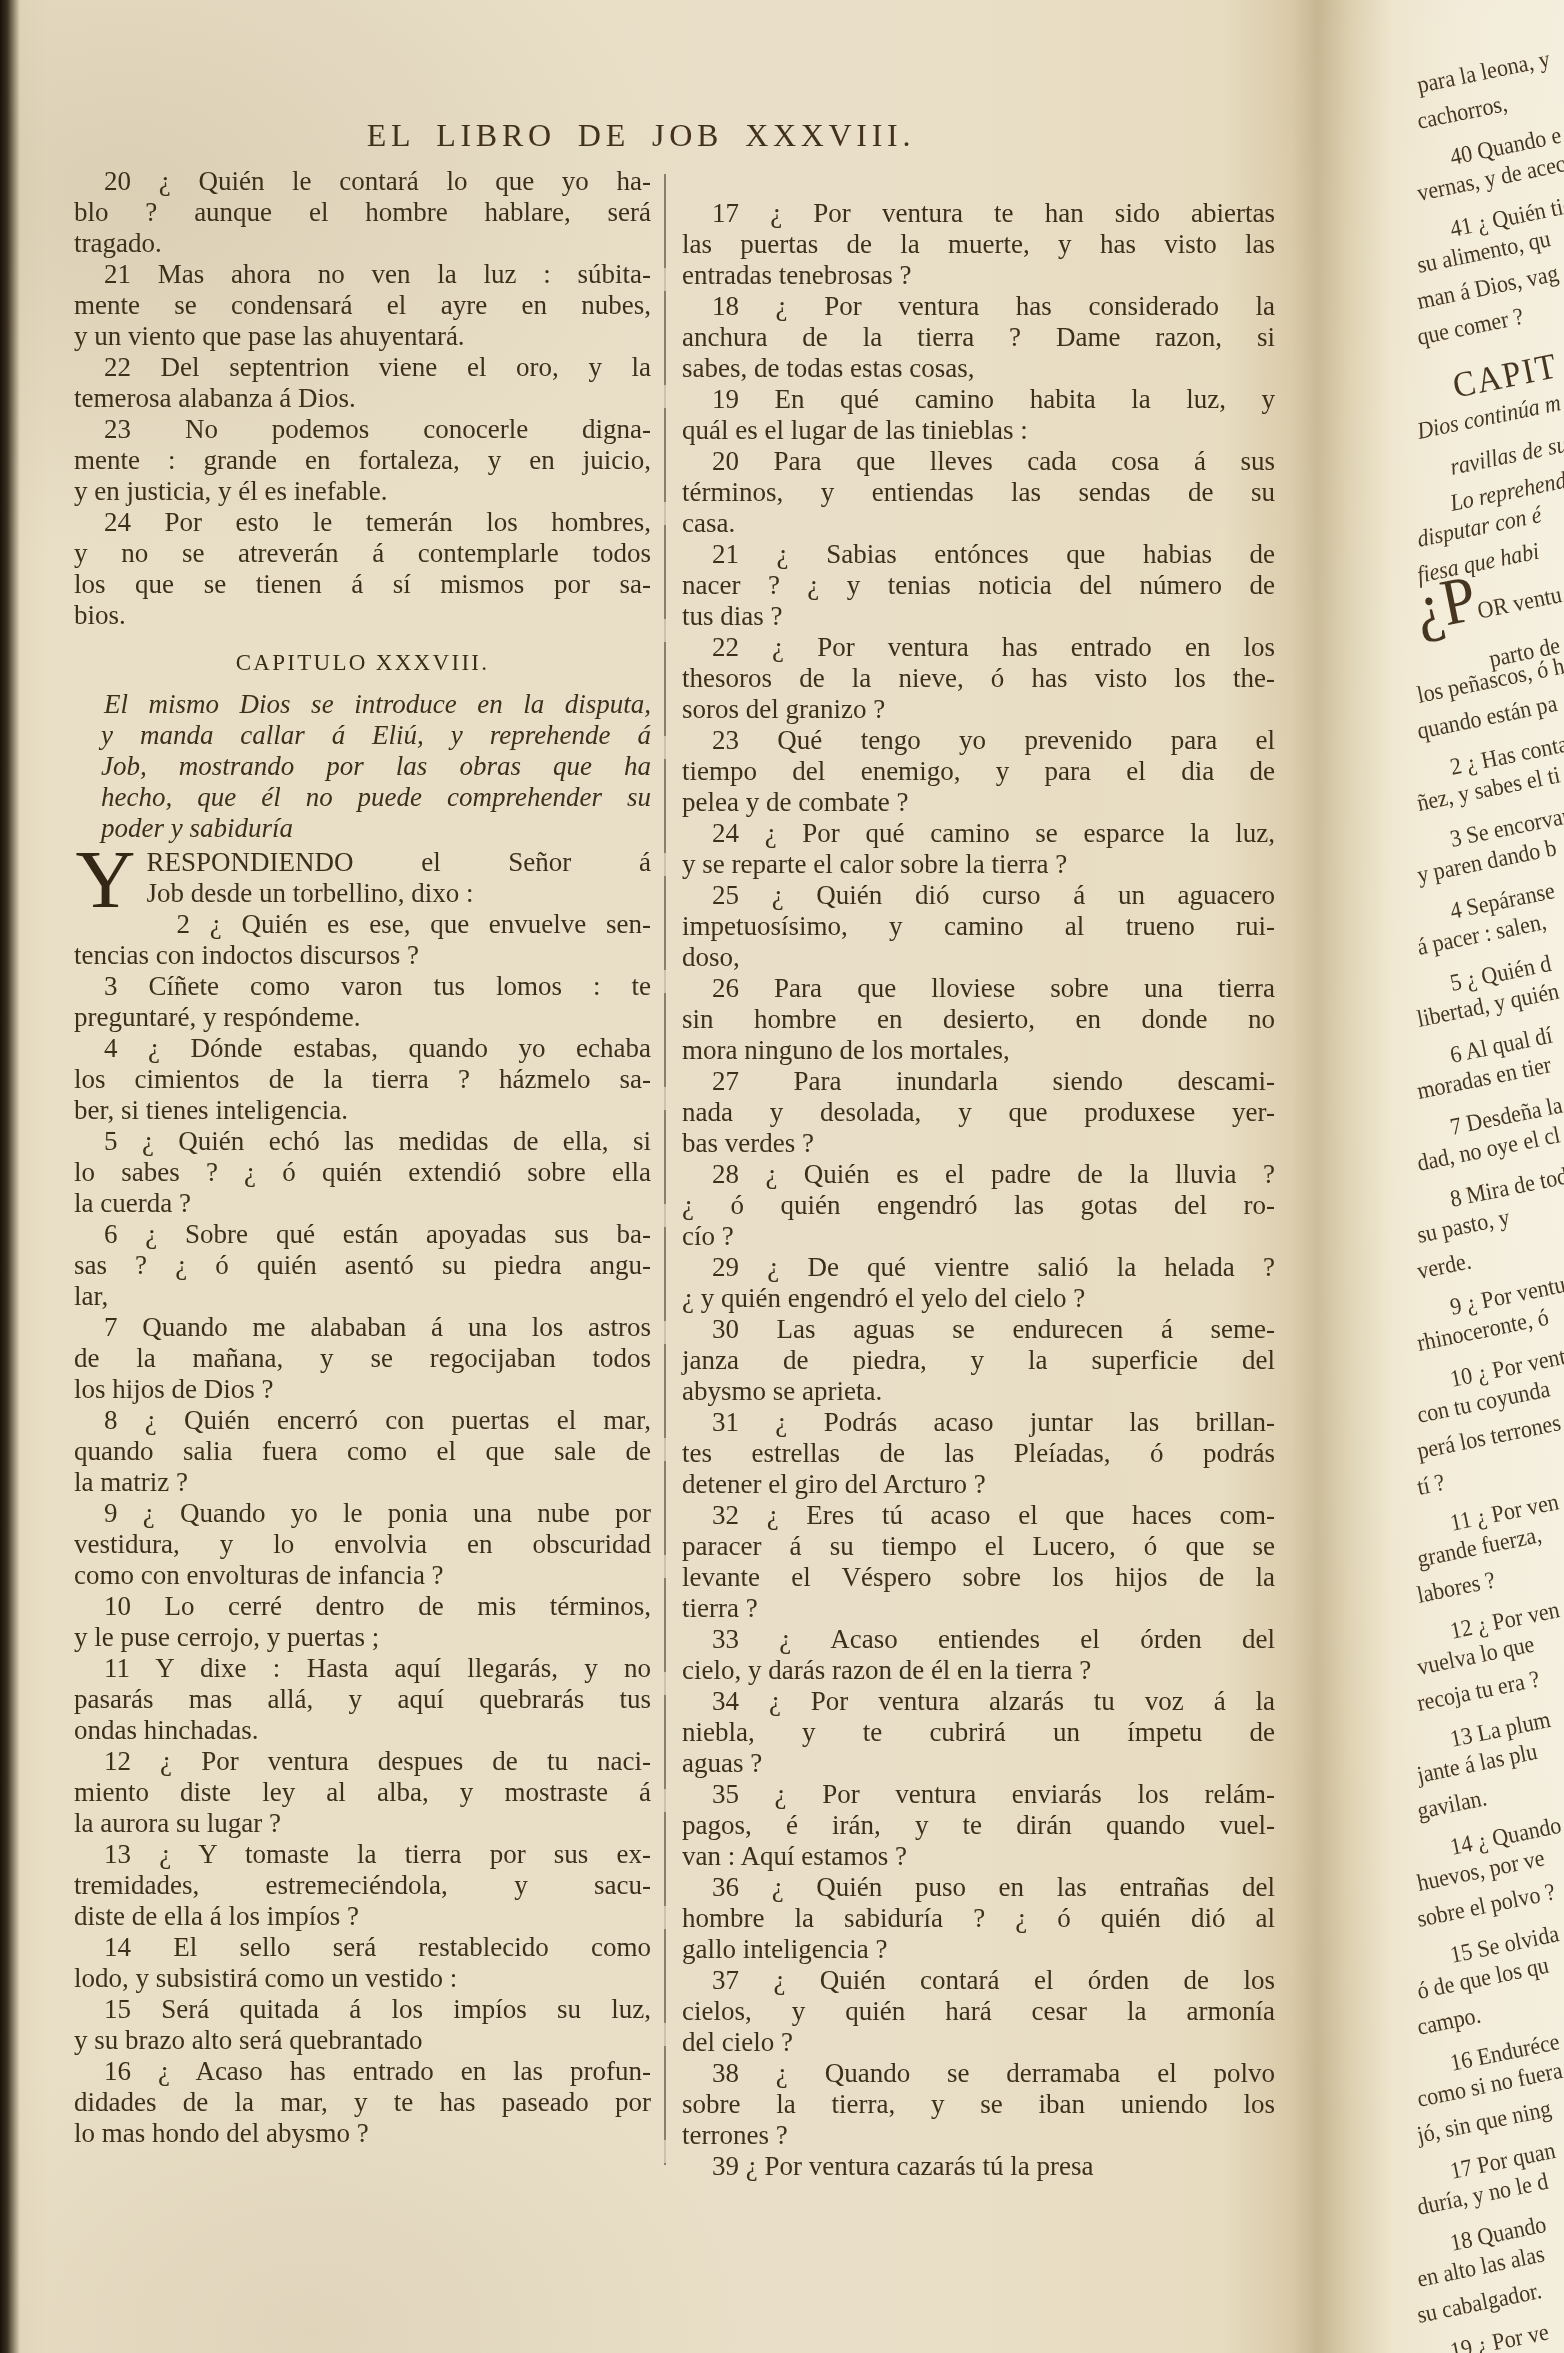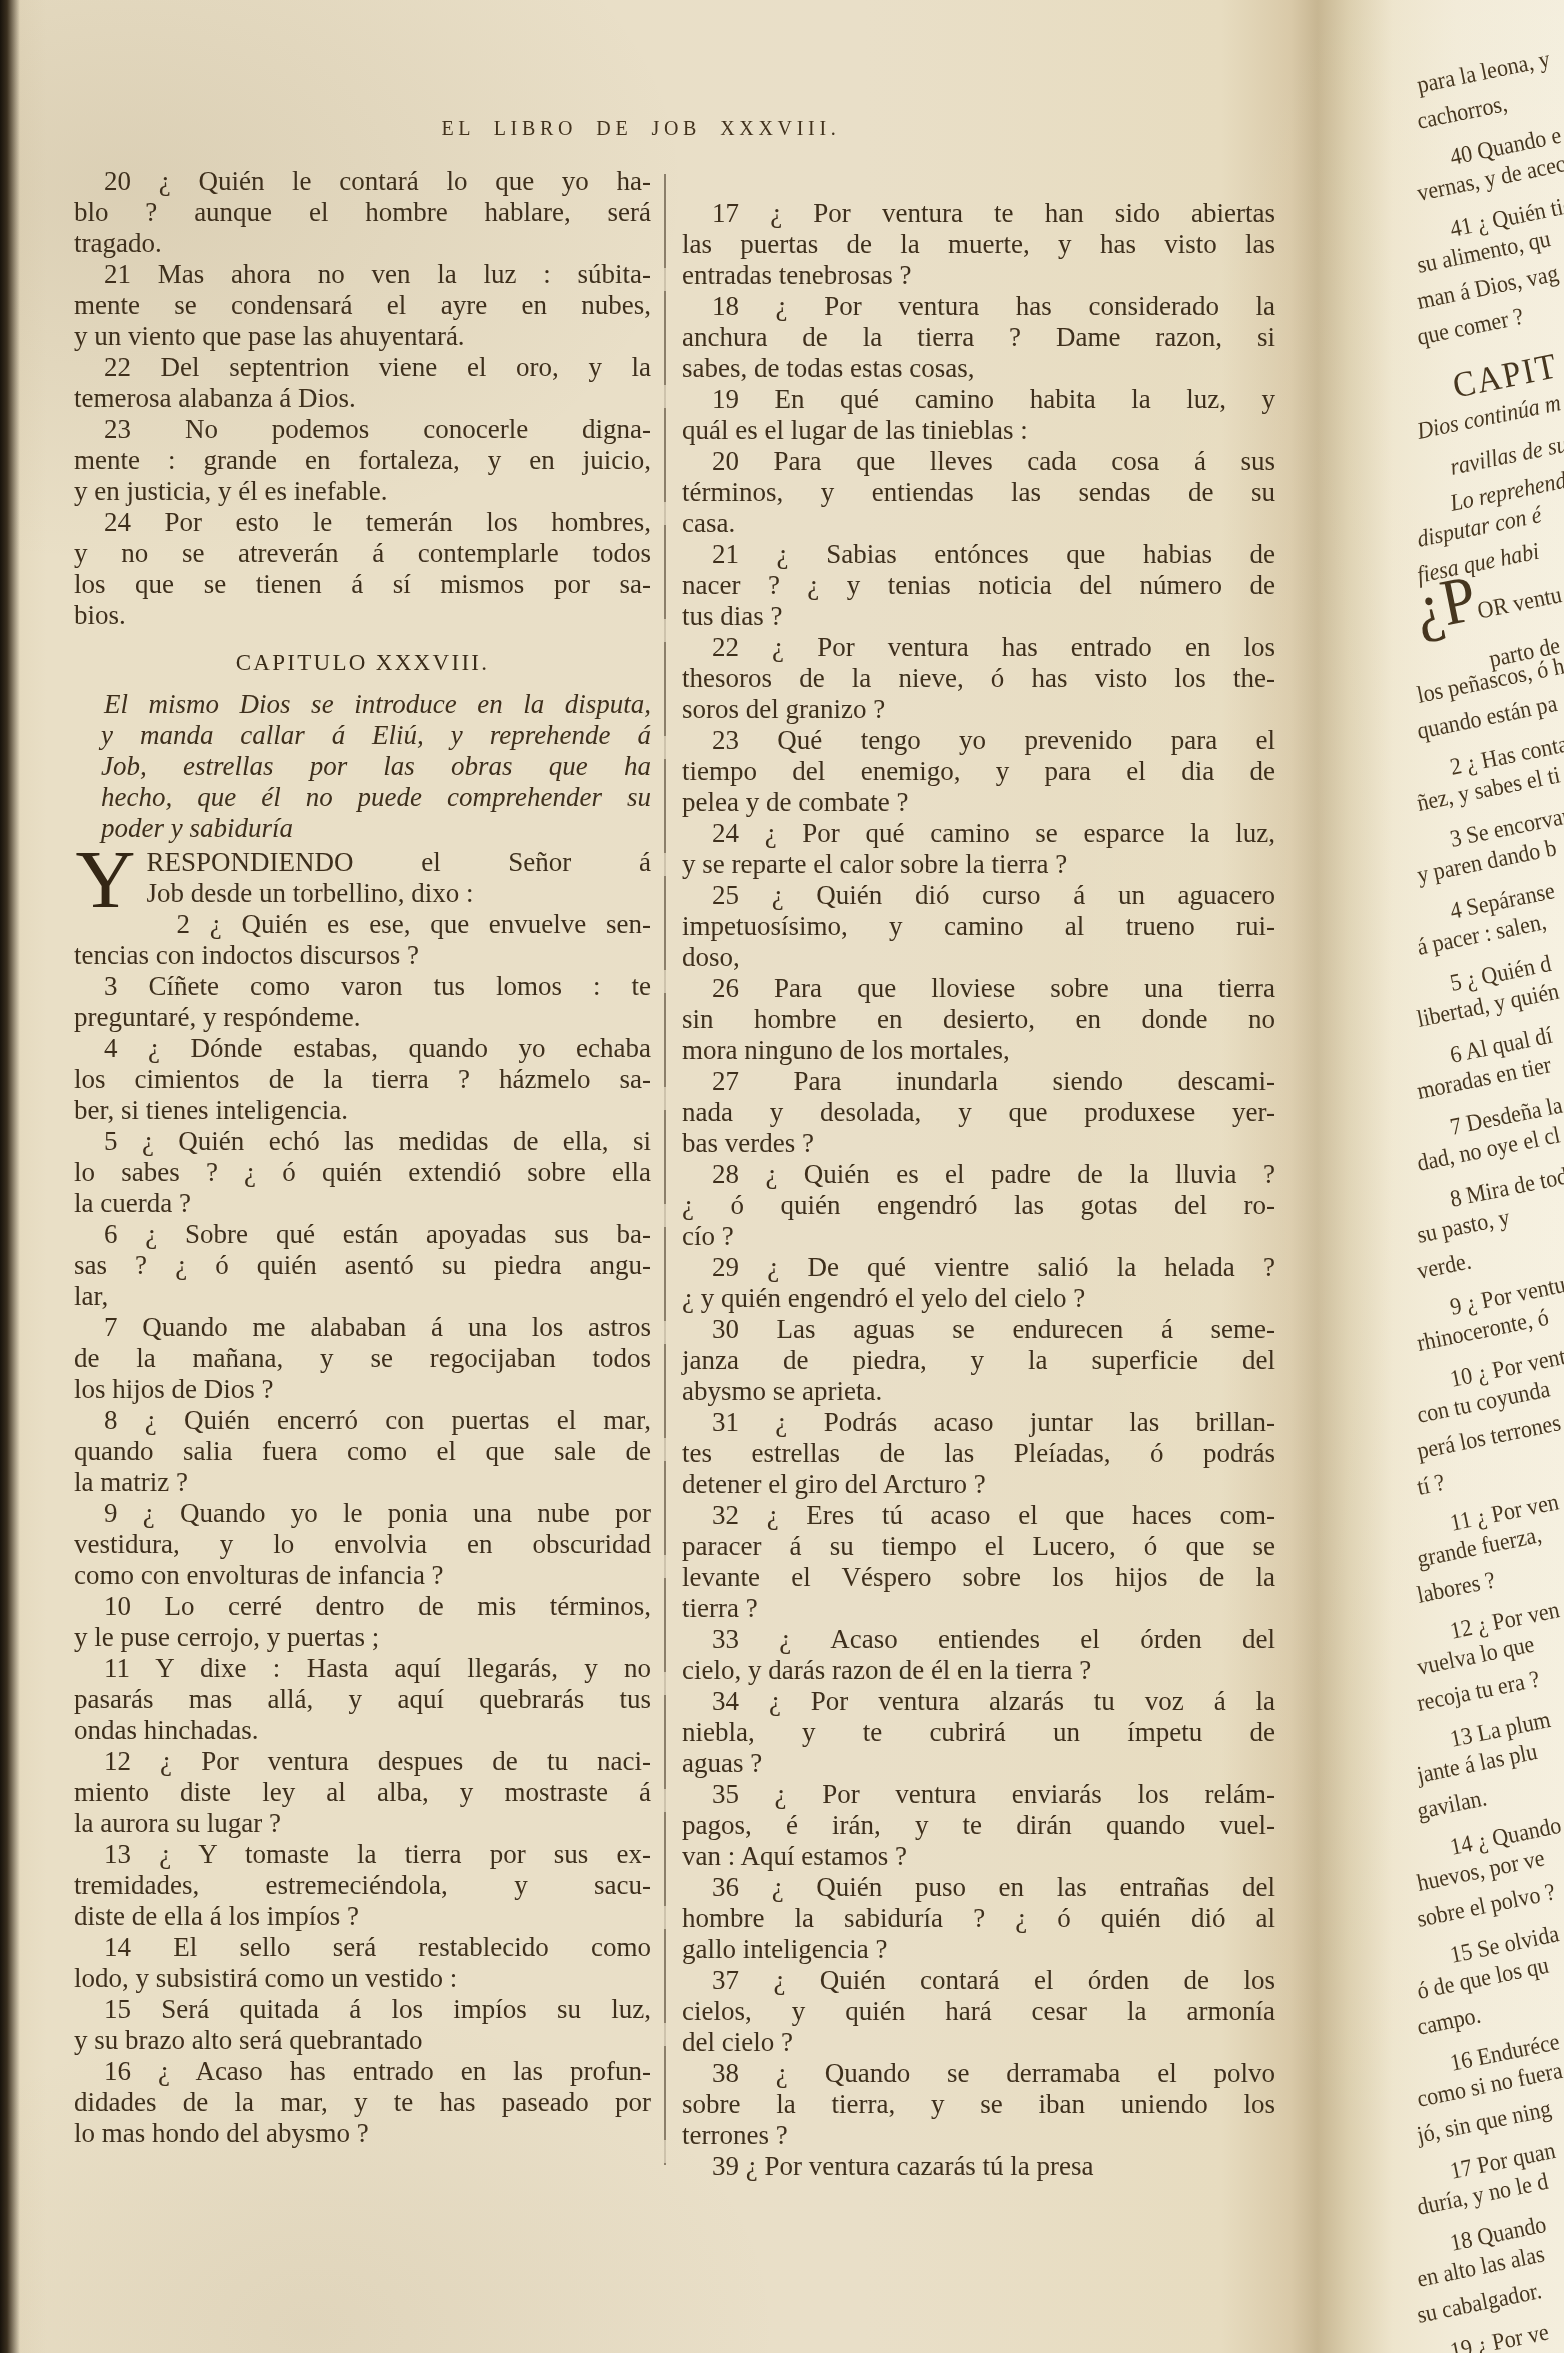--- a/index.html
+++ b/index.html
@@ -15,21 +15,21 @@
     color:#3e2f1c;
   }
   .page-edge{position:absolute;left:0;top:0;width:20.3px;height:100%;
     background:linear-gradient(90deg,#17120b 0%,#3a2f1f 35%,rgba(58,47,31,0) 100%);}
   .mottle{position:absolute;inset:0;pointer-events:none;
     background:
       radial-gradient(939px 626px at 8% 8%, rgba(120,95,55,.12), transparent 60%),
       radial-gradient(782px 548px at 20% 99%, rgba(120,95,55,.08), transparent 60%),
       radial-gradient(704px 1721px at 99% 45%, rgba(255,252,240,.22), transparent 70%);}
   .header{position:absolute;left:70px;top:117px;width:1142px;
-    text-align:center;font-size:20px;letter-spacing:4.7px;word-spacing:9.4px;color:#42321d;}
+    text-align:center;font-size:32px;letter-spacing:4.7px;word-spacing:9.4px;color:#42321d;}
   .rule{position:absolute;left:664px;top:174px;width:1.6px;height:1991px;
     background:repeating-linear-gradient(180deg,
       rgba(62,48,30,.55) 0 94px, rgba(62,48,30,.16) 94px 117px);}
   .col{position:absolute;top:166px;font-size:27px;line-height:31px;}
   #left-col{left:74px;width:577px;}
   #center-col{left:682px;width:593px;margin-top:32px;}
   .vline{text-align:justify;text-align-last:justify;min-height:31px;hyphens:none;}
   .verse div.vline:last-of-type{text-align-last:auto;}
   .verse div.vline:first-of-type{text-indent:30px;}
   .chapter-heading{text-align:center;font-size:23px;letter-spacing:2.3px;
@@ -112,21 +112,21 @@
       </div>
 
     <div class="chapter-heading">CAPITULO XXXVIII.</div>
 
     <div class="verse summary">
 
         <div class="vline">El mismo Dios se introduce en la disputa,</div>
 
         <div class="vline">y manda callar á Eliú, y reprehende á</div>
 
-        <div class="vline">Job, estrellas por las obras que ha</div>
+        <div class="vline">Job, mostrando por las obras que ha</div>
 
         <div class="vline">hecho, que él no puede comprehender su</div>
 
         <div class="vline">poder y sabiduría</div>
       </div>
 
     <div class="opening">
       <span class="dropY">Y</span>
       <div>
 

